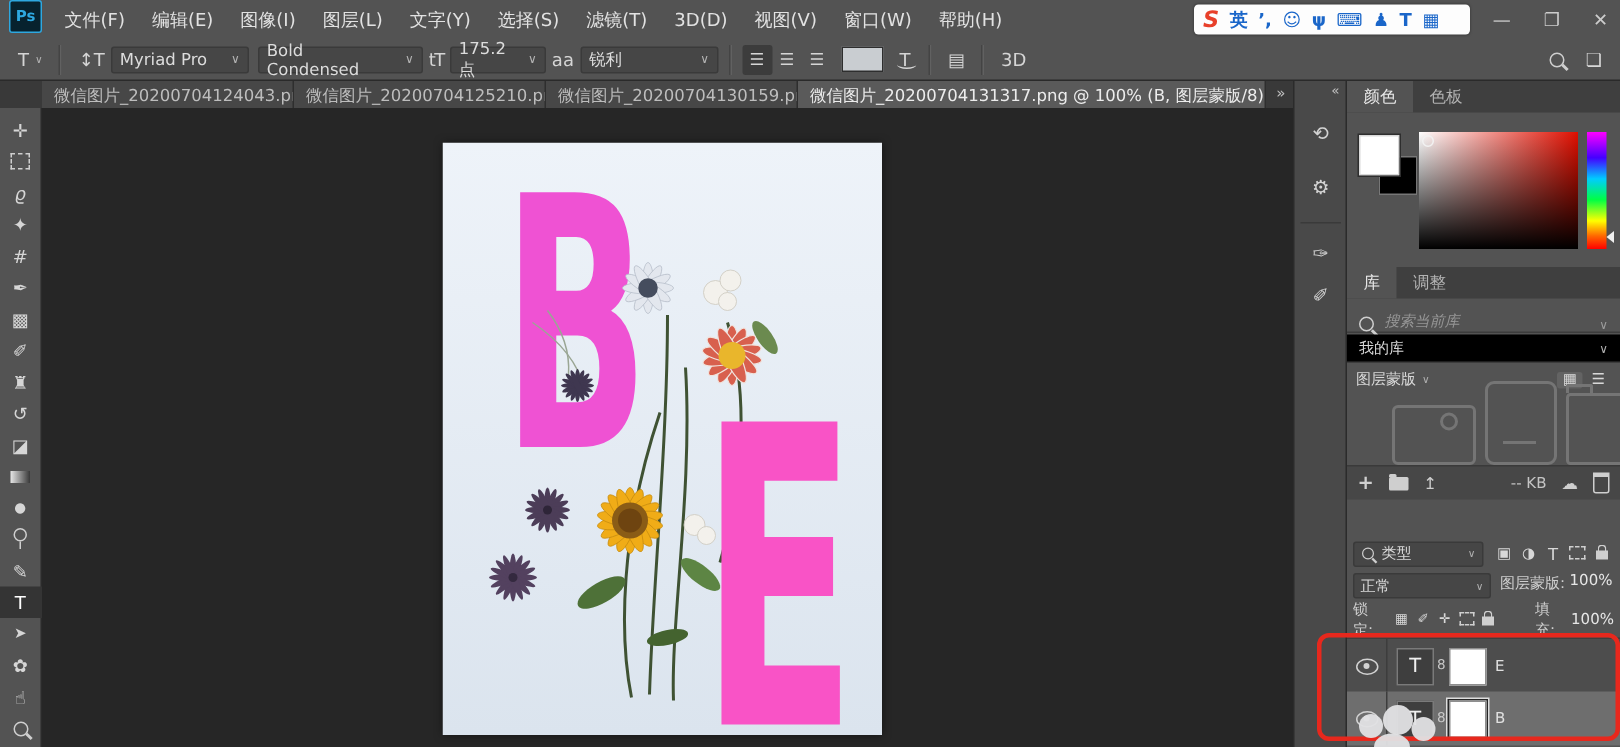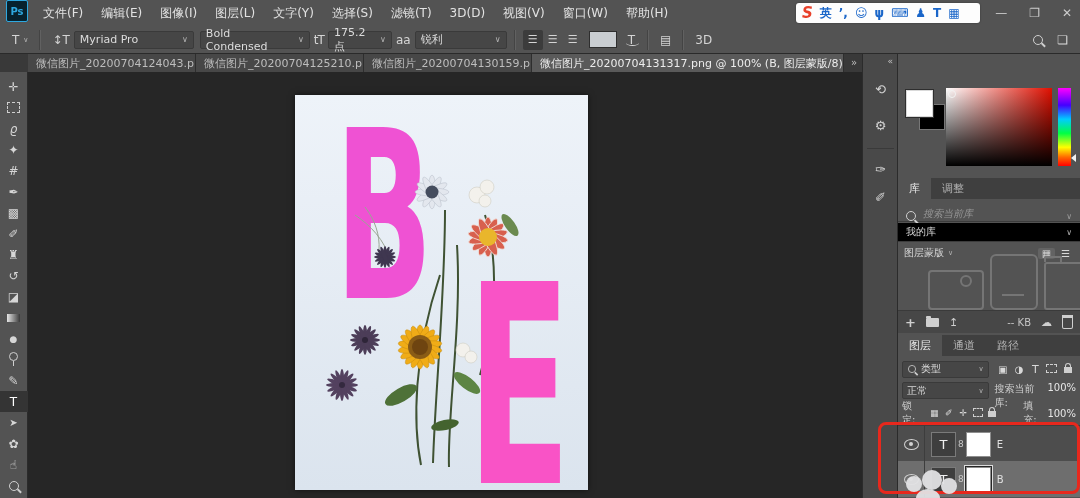--- a/index.html
+++ b/index.html
@@ -122,21 +122,21 @@
   </div>
 </div>
 
 <div id="optionsbar" class="abs">
   <div class="oicon">
     <span>T</span>
     <span class="small" style="font-size:7px;margin-left:4px;color:#b4b4b4">∨</span>
   </div>
   <div class="vsep"></div>
   <div class="oicon">↕T</div>
-  <div class="sel" style="width:120px">
+  <div class="sel" style="width:92px">
     <span>Myriad Pro</span>
     <span class="chev">∨</span>
   </div>
   <div style="width:6px"></div>
   <div class="sel" style="width:110px">
     <span>Bold Condensed</span>
     <span class="chev">∨</span>
   </div>
   <div class="oicon" style="letter-spacing:-1px">tT</div>
   <div class="sel" style="width:64px">
@@ -377,20 +377,24 @@
   <div class="dockbtn" style="top:102px">
       <span>✑</span>
     </div>
   <div class="dockbtn" style="top:130px">
       <span>✐</span>
     </div>
 </div>
 
 <div id="panels" class="abs">
 
+  <div class="ptabs" style="top:0">
+    <div class="ptab active">颜色</div>
+    <div class="ptab">色板</div>
+  </div>
   <div id="bgswatch" class="abs"></div>
   <div id="fgswatch" class="abs"></div>
   <div id="satsq" class="abs"></div>
   <div id="satknob" class="abs"></div>
   <div id="huestrip" class="abs"></div>
   <div id="hueknob" class="abs"></div>
 
   <div class="ptabs" style="top:124px">
     <div class="ptab active">库</div>
     <div class="ptab">调整</div>
@@ -419,43 +423,38 @@
   <div class="abs" style="left:146px;top:202px;width:14px;height:4px;border:2px solid #757575;border-bottom:none;border-radius:2px 2px 0 0"></div>
   <div id="libbottom">
     <span style="font-size:13px;font-weight:bold">+</span>
     <span class="folder-ico"></span>
     <span style="font-size:11px">↥</span>
     <span class="small" style="margin-left:auto;color:#c5c5c5">-- KB</span>
     <span style="font-size:11px">☁</span>
     <span class="trash-ico"></span>
   </div>
 
-  <div class="ptabs" style="top:281px">
-    <div class="ptab active">图层</div>
-    <div class="ptab">通道</div>
-    <div class="ptab">路径</div>
-  </div>
   <div class="abs" style="left:4px;top:306px;width:174px;height:18px;display:flex;align-items:center">
     <div class="well" style="width:90px;height:17px">
       <span class="mag" style="transform:scale(.8)"></span>
       <span class="small" style="margin-left:4px">类型</span>
       <span style="margin-left:auto;font-size:7px;color:#b0b0b0">∨</span>
     </div>
     <span style="width:17px;text-align:center;font-size:10px;margin-left:6px">▣</span>
     <span style="width:17px;text-align:center;font-size:10px">◑</span>
     <span style="width:17px;text-align:center;font-size:11px">T</span>
     <span style="width:17px;text-align:center"><span class="dashbox" style="width:9px;height:7px"></span></span>
     <span style="width:17px;text-align:center"><span class="lockico"></span></span>
   </div>
   <div class="abs" style="left:4px;top:328px;width:174px;height:18px;display:flex;">
     <div class="well" style="width:92px;height:17px">
       <span class="small">正常</span>
       <span style="margin-left:auto;font-size:7px;color:#b0b0b0">∨</span>
     </div>
-    <span class="small" style="margin-left:6px;color:#cfcfcf">搜索当前库:</span>
+    <span class="small" style="margin-left:6px;color:#cfcfcf">图层蒙版:</span>
     <span class="small" style="margin-left:3px;color:#e6e6e6">100%</span>
   </div>
   <div class="abs" style="left:4px;top:350px;width:174px;height:18px;display:flex;align-items:center">
     <span class="small" style="color:#cfcfcf">锁定:</span>
     <span style="width:16px;text-align:center;font-size:9px;margin-left:4px">▦</span>
     <span style="width:16px;text-align:center;font-size:9px">✐</span>
     <span style="width:16px;text-align:center;font-size:9px">✛</span>
     <span style="width:16px;text-align:center"><span class="dashbox" style="width:8px;height:7px"></span></span>
     <span style="width:16px;text-align:center"><span class="lockico"></span></span>
     <span class="small" style="margin-left:24px;color:#cfcfcf">填充:</span>

